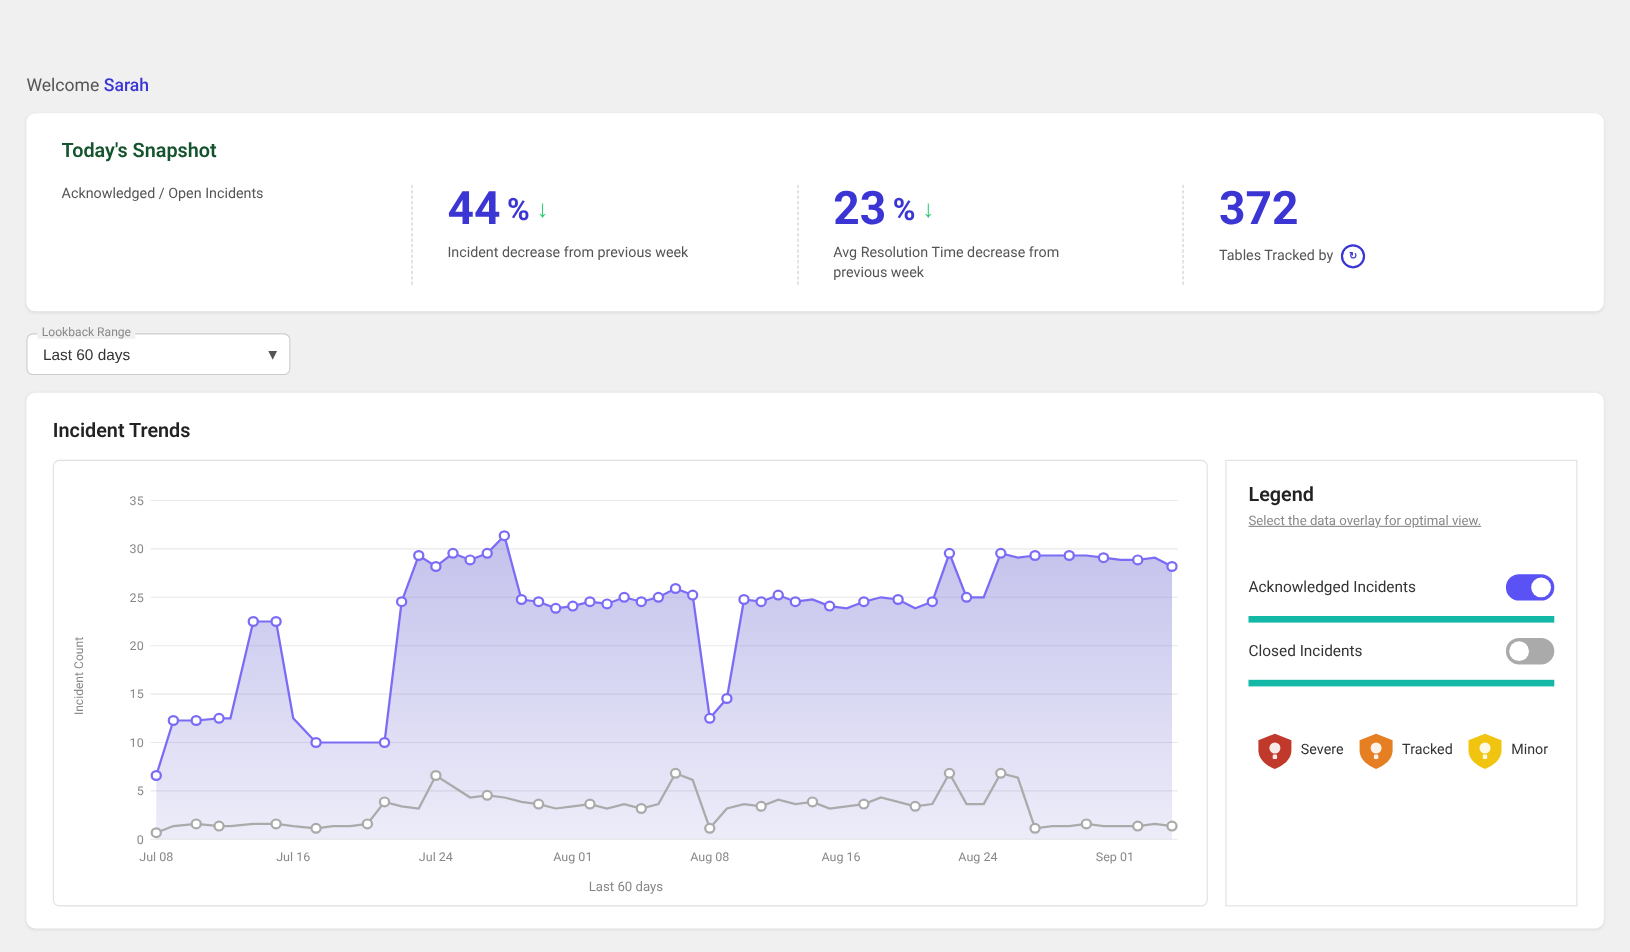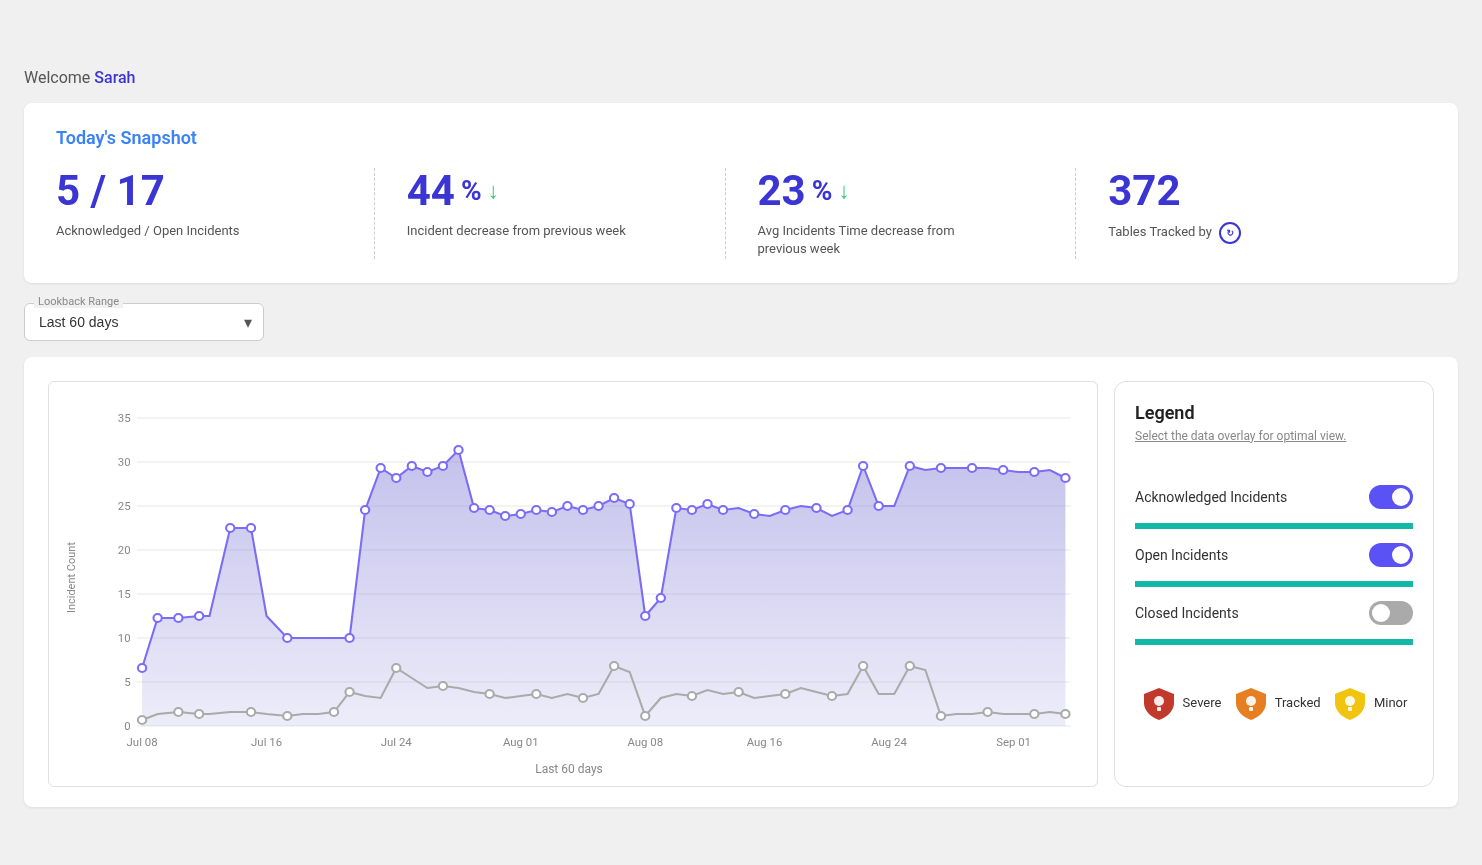--- a/index.html
+++ b/index.html
@@ -26,21 +26,21 @@
     .snapshot-card {
       background: #fff;
       border-radius: 8px;
       padding: 24px 32px;
       margin-bottom: 20px;
       box-shadow: 0 1px 3px rgba(0,0,0,0.08);
     }
     .snapshot-title {
       font-size: 18px;
       font-weight: 600;
-      color: #3b82f6;
+      color: #14532d;
       margin-bottom: 20px;
     }
     .snapshot-metrics {
       display: flex;
       align-items: stretch;
     }
     .metric-item {
       flex: 1;
       padding: 0 32px 0 0;
       border-right: 1px dashed #ccc;
@@ -153,21 +153,21 @@
     }
     .x-axis-label {
       text-align: center;
       font-size: 12px;
       color: #888;
       margin-top: 4px;
     }
     .legend-panel {
       width: 320px;
       border: 1px solid #e0e0e0;
-      border-radius: 12px;
+      border-radius: 0;
       padding: 20px;
       display: flex;
       flex-direction: column;
     }
     .legend-title {
       font-size: 18px;
       font-weight: 600;
       color: #222;
       margin-bottom: 6px;
     }
@@ -257,42 +257,39 @@
   <div class="welcome-text">
     <span>Welcome</span>
     <span class="username">Sarah</span>
   </div>
 
   <div class="snapshot-card">
     <div class="snapshot-title">Today's Snapshot</div>
     <div class="snapshot-metrics">
 
       <div class="metric-item">
-        <div class="metric-value">
-          <span>5 / 17</span>
-        </div>
         <div class="metric-label">Acknowledged / Open Incidents</div>
       </div>
 
       <div class="metric-item">
         <div class="metric-value">
           <span>44</span>
             <span class="percent-sign">%</span>
           <span class="arrow-down">↓</span>
         </div>
         <div class="metric-label">Incident decrease from previous week</div>
       </div>
 
       <div class="metric-item">
         <div class="metric-value">
           <span>23</span>
             <span class="percent-sign">%</span>
           <span class="arrow-down">↓</span>
         </div>
-        <div class="metric-label">Avg Incidents Time decrease from previous week</div>
+        <div class="metric-label">Avg Resolution Time decrease from previous week</div>
       </div>
 
       <div class="metric-item">
         <div class="metric-value">
           <span>372</span>
         </div>
         <div class="metric-label">
           <span>Tables Tracked by</span>
           <span class="tracked-icon" style="border-color:#3b35d4; color:#3b35d4; font-size:9px; font-weight:bold;">↻</span>
         </div>
@@ -309,20 +306,21 @@
         <option>Last 7 days</option>
         <option>Last 14 days</option>
         <option>Last 30 days</option>
         <option>Last 90 days</option>
       </select>
       <span class="lookback-chevron">▾</span>
     </div>
   </div>
 
   <div class="main-chart-section">
+    <div class="chart-section-title">Incident Trends</div>
     <div class="chart-and-legend">
 
       <div class="chart-container">
         <div style="display:flex; height:360px;">
           <div style="display:flex; align-items:center; justify-content:center; width:28px; flex-shrink:0;">
             <span style="writing-mode:vertical-rl; transform:rotate(180deg); font-size:11px; color:#888;">Incident Count</span>
           </div>
           <div style="flex:1; position:relative;">
             <svg class="svg-chart" viewBox="0 0 960 360" preserveAspectRatio="none">
 
@@ -479,27 +477,20 @@
         <div class="legend-subtitle">Select the data overlay for optimal view.</div>
 
         <div class="legend-item">
           <span class="legend-item-label">Acknowledged Incidents</span>
           <label class="toggle-switch toggle-on">
             <input type="checkbox" checked="" style="">
             <span class="toggle-slider"></span>
           </label>
         </div>
 
-        <div class="legend-item">
-          <span class="legend-item-label">Open Incidents</span>
-          <label class="toggle-switch toggle-on">
-            <input type="checkbox" checked="" style="">
-            <span class="toggle-slider"></span>
-          </label>
-        </div>
 
         <div class="legend-item">
           <span class="legend-item-label">Closed Incidents</span>
           <label class="toggle-switch toggle-off">
             <input type="checkbox" style="">
             <span class="toggle-slider"></span>
           </label>
         </div>
 
         <div class="severity-icons">

